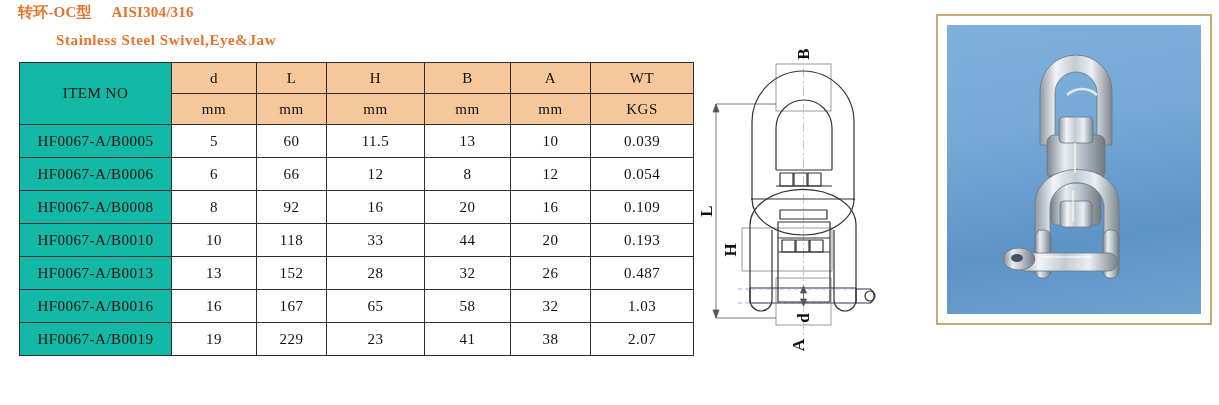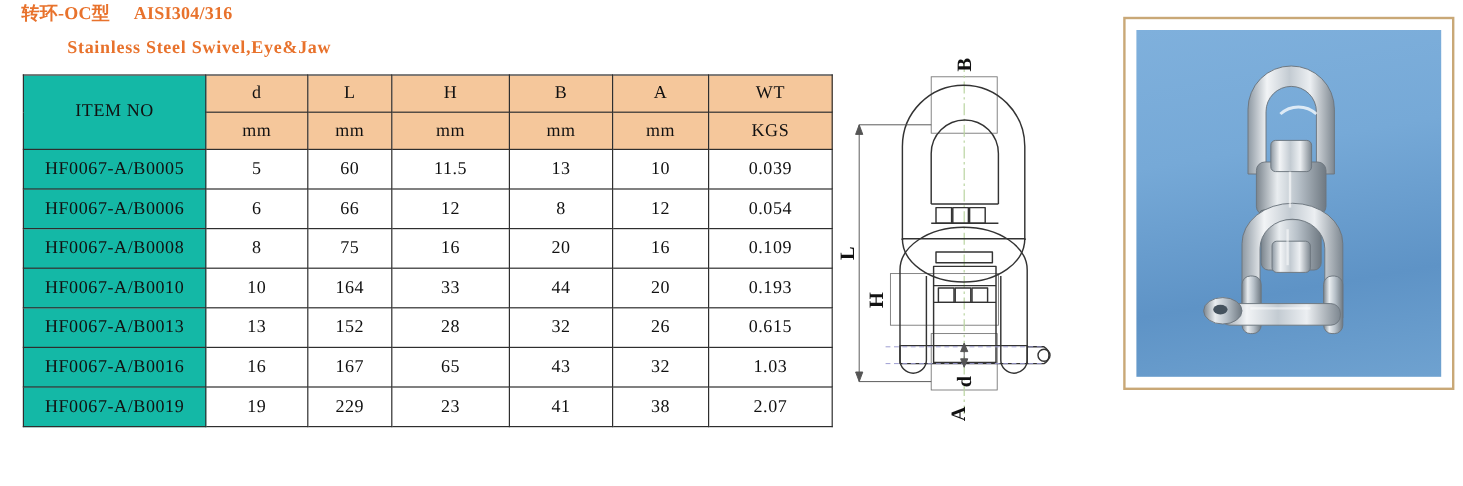--- a/index.html
+++ b/index.html
@@ -124,50 +124,50 @@
         <td>6</td>
         <td>66</td>
         <td>12</td>
         <td>8</td>
         <td>12</td>
         <td>0.054</td>
       </tr>
       <tr>
         <td class="itemcol">HF0067-A/B0008</td>
         <td>8</td>
-        <td>75</td>
+        <td>92</td>
         <td>16</td>
         <td>20</td>
         <td>16</td>
         <td>0.109</td>
       </tr>
       <tr>
         <td class="itemcol">HF0067-A/B0010</td>
         <td>10</td>
-        <td>164</td>
+        <td>118</td>
         <td>33</td>
         <td>44</td>
         <td>20</td>
         <td>0.193</td>
       </tr>
       <tr>
         <td class="itemcol">HF0067-A/B0013</td>
         <td>13</td>
         <td>152</td>
         <td>28</td>
         <td>32</td>
         <td>26</td>
-        <td>0.615</td>
+        <td>0.487</td>
       </tr>
       <tr>
         <td class="itemcol">HF0067-A/B0016</td>
         <td>16</td>
         <td>167</td>
         <td>65</td>
-        <td>43</td>
+        <td>58</td>
         <td>32</td>
         <td>1.03</td>
       </tr>
       <tr>
         <td class="itemcol">HF0067-A/B0019</td>
         <td>19</td>
         <td>229</td>
         <td>23</td>
         <td>41</td>
         <td>38</td>

